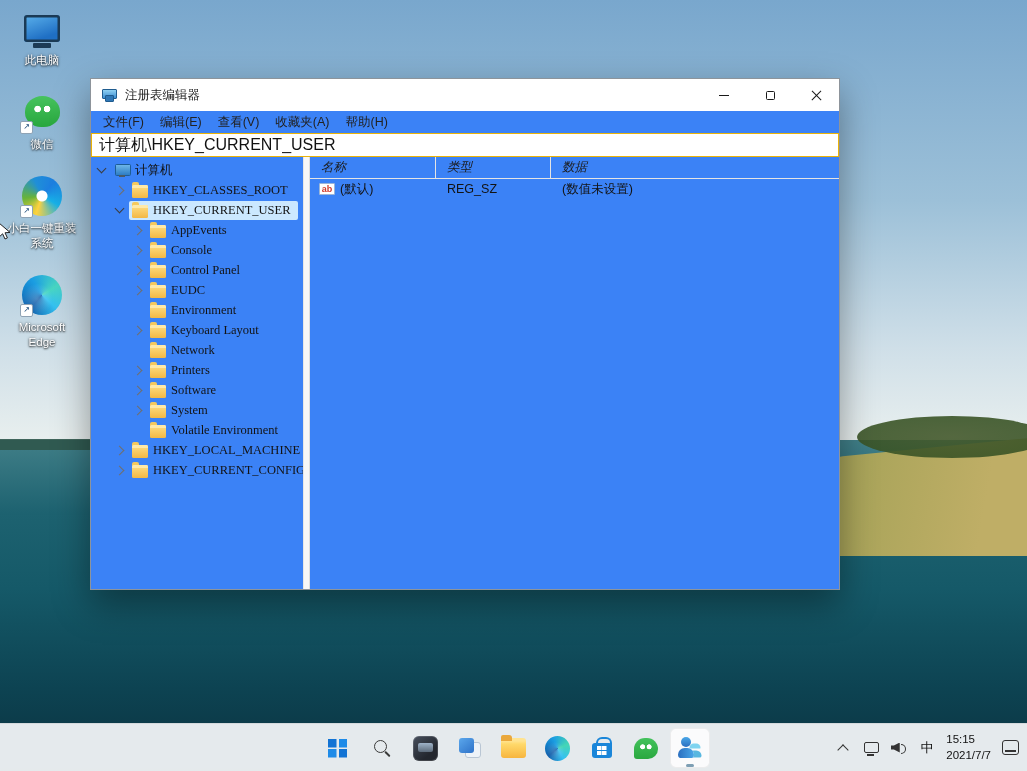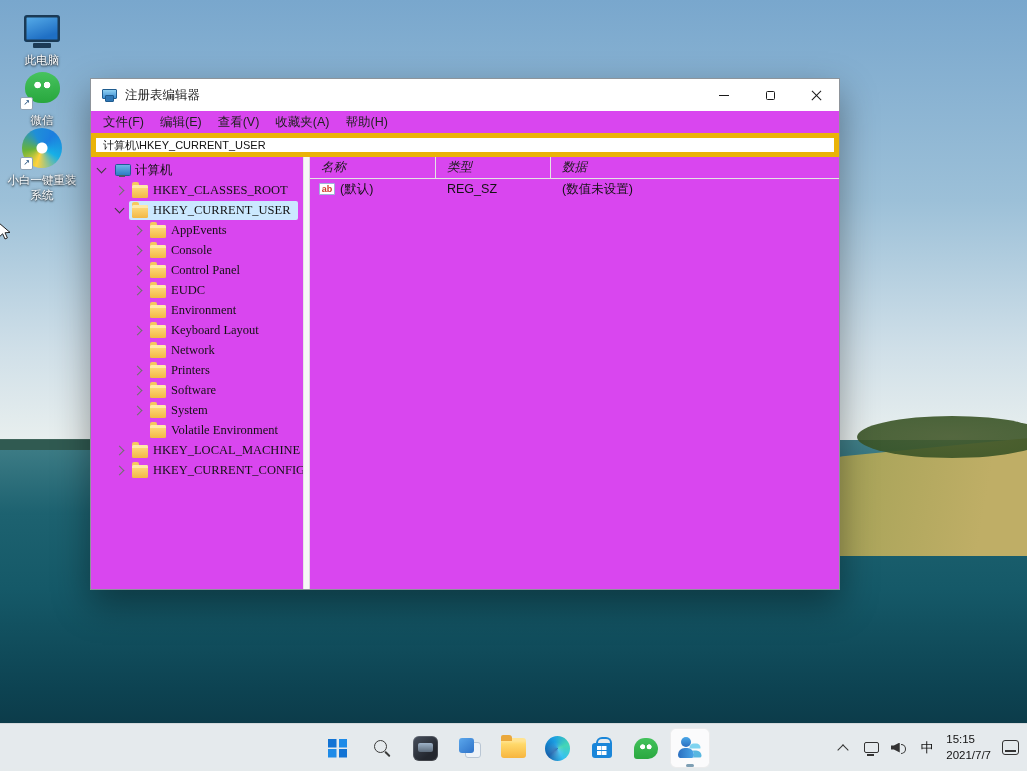--- a/index.html
+++ b/index.html
@@ -9,55 +9,55 @@
 
   
   .bg-sky{position:absolute;left:0;top:0;width:1027px;height:446px;background:linear-gradient(#79a7cd 0%,#9cc0d8 45%,#cfdfe8 78%,#eaf0ef 100%);}
   .bg-water{position:absolute;left:0;top:440px;width:1027px;height:331px;background:linear-gradient(#417f88 0%,#1d6270 22%,#155968 45%,#0d4352 75%,#0a323f 100%);}
   .bg-glow{position:absolute;left:150px;top:432px;width:470px;height:90px;background:radial-gradient(ellipse at center,rgba(233,240,236,.55),rgba(233,240,236,0) 70%);}
   .bg-shore{position:absolute;left:0;top:439px;width:600px;height:11px;background:#2f564b;opacity:.9;}
   .bg-grass{position:absolute;right:0;top:428px;width:485px;height:128px;background:linear-gradient(100deg,#76874a,#a2a156 55%,#bfae66 90%);clip-path:polygon(0 100%,8% 76%,22% 55%,40% 38%,62% 22%,100% 8%,100% 100%);}
   .bg-bush{position:absolute;right:-20px;top:416px;width:190px;height:42px;border-radius:50%;background:radial-gradient(ellipse at center,#44592c,#3a5426 70%);opacity:.9;}
 
   
-  .desk-icons{position:absolute;left:4px;top:8px;width:76px;display:flex;flex-direction:column;z-index:2;}
+  .desk-icons{position:absolute;left:4px;top:8px;width:76px;display:flex;flex-direction:column;gap:24px;z-index:2;}
   .desk-icon{display:flex;flex-direction:column;align-items:center;gap:5px;cursor:default;}
   .desk-icon .art{width:40px;height:40px;position:relative;display:flex;align-items:center;justify-content:center;}
   .desk-icon .label{color:#fff;font-size:11.5px;line-height:1.3;text-align:center;text-shadow:0 1px 2px rgba(0,0,0,.85),0 0 3px rgba(0,0,0,.5);}
   .shortcut .art::after{content:"\2197";position:absolute;left:-2px;bottom:-2px;width:11px;height:11px;background:#fff;border:1px solid #8fa3b5;border-radius:2px;font-size:8px;line-height:10px;text-align:center;color:#1a4a7a;z-index:2;}
   .desk-icon.id-this-pc .art::before{content:"";width:36px;height:27px;border-radius:3px;background:linear-gradient(160deg,#5cb2ec,#1f6fc4 75%);box-shadow:inset 0 0 0 2.5px #1b3a55;}
   .desk-icon.id-this-pc .art::after{content:"";position:absolute;bottom:0;width:18px;height:5px;background:#1c3a55;border-radius:1px;}
   .desk-icon.id-wechat .art::before{content:"";width:35px;height:31px;border-radius:50% 50% 46% 46%;background:radial-gradient(circle at 36% 42%,#fff 3px,rgba(255,255,255,0) 3.6px),radial-gradient(circle at 63% 42%,#fff 3px,rgba(255,255,255,0) 3.6px),linear-gradient(#47c35e,#28a73e);}
   .desk-icon.id-xiaobai .art::before{content:"";width:40px;height:40px;border-radius:50%;background:radial-gradient(circle at 50% 50%,#fff 0 5px,rgba(255,255,255,0) 6px),conic-gradient(from 40deg,#1d7fe0,#18b1e8 22%,#ffd23e 44%,#67b33a 62%,#1f8fd8 82%,#1d7fe0);}
   .desk-icon.id-edge .art::before{content:"";width:40px;height:40px;border-radius:50%;background:radial-gradient(circle at 38% 60%,rgba(255,255,255,.25),rgba(255,255,255,0) 45%),conic-gradient(from 220deg,#0a59a8,#1b9de2 30%,#49d6c2 55%,#35c1f1 76%,#0a59a8);}
 
   
   .cursor{position:absolute;left:-2px;top:222px;z-index:60;}
 
   
-  .window{position:absolute;left:90px;top:78px;width:750px;height:512px;background:#d946ef;border:1px solid #8d949b;box-shadow:0 14px 34px rgba(0,0,0,.38);display:flex;flex-direction:column;z-index:10;}
+  .window{position:absolute;left:90px;top:78px;width:750px;height:512px;background:#3b82f6;border:1px solid #8d949b;box-shadow:0 14px 34px rgba(0,0,0,.38);display:flex;flex-direction:column;z-index:10;}
   .titlebar{height:32px;flex:none;display:flex;align-items:center;gap:8px;padding-left:10px;background:#fff;}
   .title-icon{width:16px;height:16px;position:relative;flex:none;}
   .title-icon::before{content:"";position:absolute;left:1px;top:2px;width:13px;height:8px;background:linear-gradient(#8fd0f2,#3c8fd4);border:1px solid #1f5c8f;border-radius:1px;}
   .title-icon::after{content:"";position:absolute;left:4px;bottom:1px;width:7px;height:5px;background:#2f77b5;border:1px solid #1f5c8f;border-radius:1px;}
   .title-text{font-size:12.5px;color:#191919;}
   .title-controls{margin-left:auto;display:flex;height:100%;}
   .tc-btn{width:46px;height:100%;display:flex;align-items:center;justify-content:center;cursor:default;}
   .glyph-min{width:10px;height:1px;background:#1a1a1a;display:block;}
   .glyph-max{width:9px;height:9px;border:1px solid #1a1a1a;border-radius:1.5px;display:block;}
   .glyph-close{width:11px;height:11px;position:relative;display:block;}
   .glyph-close::before,.glyph-close::after{content:"";position:absolute;left:-1px;top:5px;width:13px;height:1.2px;background:#1a1a1a;}
   .glyph-close::before{transform:rotate(45deg);}
   .glyph-close::after{transform:rotate(-45deg);}
 
   .menubar{height:22px;flex:none;display:flex;align-items:center;padding-left:4px;font-size:12.5px;color:#222;}
   .menu-item{padding:2px 8px;}
 
   .addrbar{height:24px;flex:none;padding:0;}
-  .addr-input{height:100%;border:5px solid #eab308;background:#fff;display:flex;align-items:center;padding-left:7px;font-size:11px;color:#111;}
+  .addr-input{height:100%;border:1px solid #eab308;background:#fff;display:flex;align-items:center;padding-left:7px;font-size:16px;color:#111;}
 
   .content{flex:1;display:flex;min-height:0;}
   .tree-pane{width:212px;flex:none;padding-top:3px;overflow:hidden;font-family:Liberation Serif, serif;}
   .splitter{width:7px;flex:none;background:#f7f7f7;border-left:1px solid #e6e6e6;border-right:1px solid #dedede;}
   .list-pane{flex:1;display:flex;flex-direction:column;min-width:0;}
 
   .tree-row{height:20px;display:flex;align-items:center;font-size:12.5px;color:#131313;white-space:nowrap;}
   .level-0{padding-left:5px;}
   .level-1{padding-left:23px;}
   .level-2{padding-left:41px;}
@@ -155,20 +155,24 @@
       <div class="desk-icon id-wechat shortcut">
         <div class="art"></div>
         <div class="label">微信</div>
       </div>
 
       <div class="desk-icon id-xiaobai shortcut">
         <div class="art"></div>
         <div class="label">小白一键重装系统</div>
       </div>
 
+      <div class="desk-icon id-edge shortcut">
+        <div class="art"></div>
+        <div class="label">Microsoft Edge</div>
+      </div>
     </div>
 
   <svg class="cursor" width="16" height="20" viewBox="0 0 16 20">
     <path d="M1 1 L1 15.2 L4.6 11.8 L7 17 L9.4 15.9 L7 10.8 L12 10.4 Z" fill="#ffffff" stroke="#222222" stroke-width="1"></path>
   </svg>
 
   <div class="window">
     <div class="titlebar">
       <span class="title-icon"></span>
       <span class="title-text">注册表编辑器</span>

